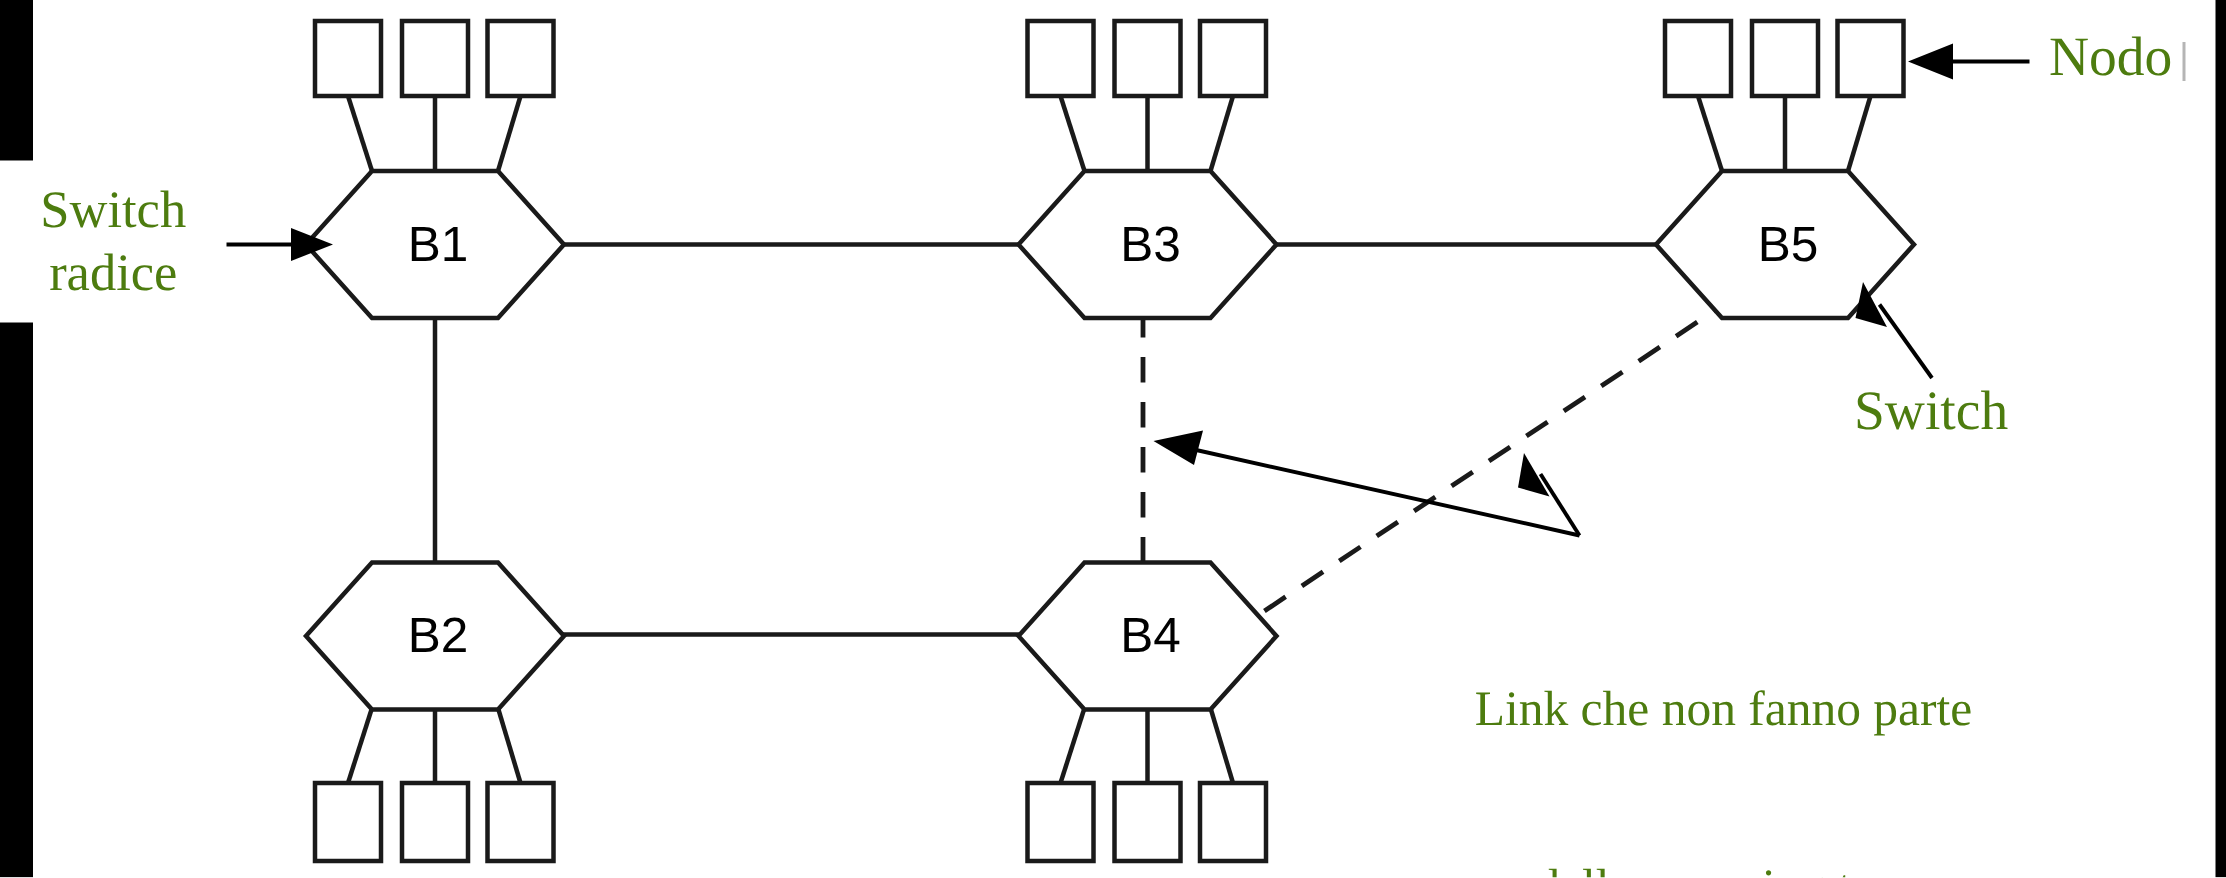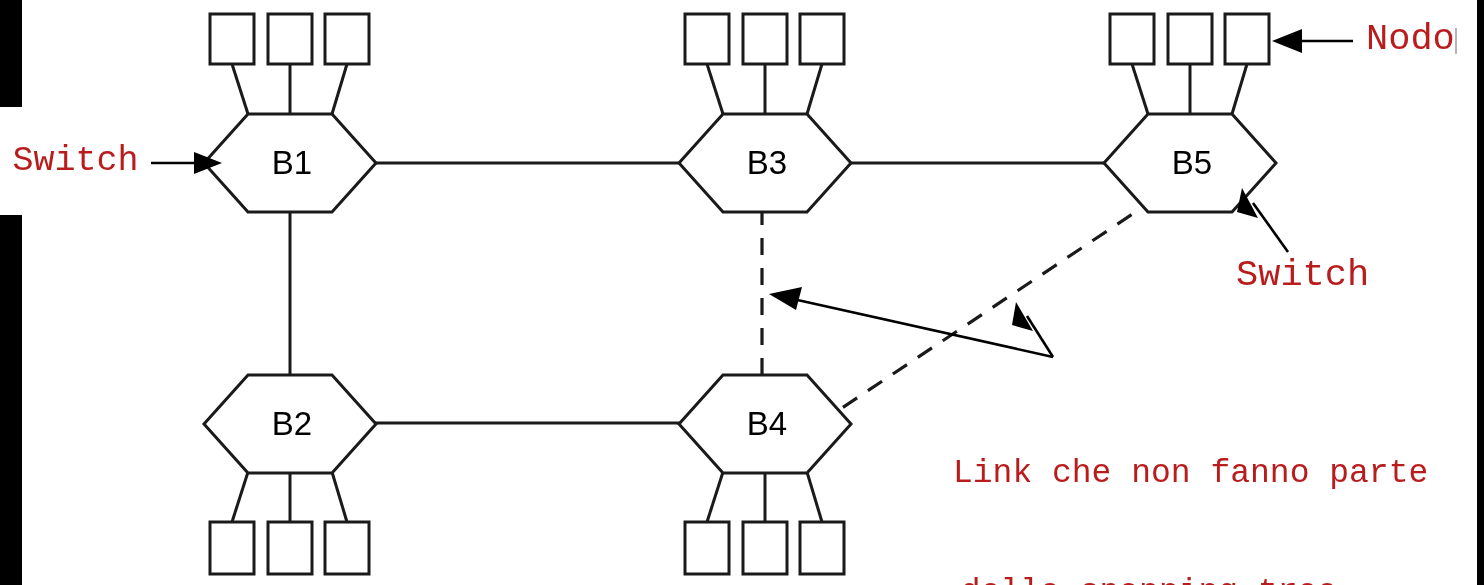--- a/index.html
+++ b/index.html
@@ -81,22 +81,22 @@
   .tick-mark {
     position: absolute;
     left: 1455px;
     top: 28px;
     width: 2px;
     height: 26px;
     background: #b5b5b5;
   }
   .callout {
     position: absolute;
-    font-family: Liberation Mono, monospace;
-    color: #b91c1c;
+    font-family: Liberation Serif, serif;
+    color: #4d7c0f;
     white-space: pre;
     line-height: 1.20;
   }
   #callout-switch-radice {
     left: 0px;
     top: 107px;
     width: 151px;
     height: 108px;
     background: #ffffff;
     font-size: 35px;
@@ -241,20 +241,21 @@
     </g>
 
   </svg>
 
   <div class="band-left"></div>
   <div class="band-right"></div>
   <div class="tick-mark"></div>
 
   <div class="callout" id="callout-switch-radice">
     <span class="ln">Switch</span>
+    <span class="ln">radice</span>
   </div>
 
   <div class="callout" id="callout-nodo">Nodo</div>
 
   <div class="callout" id="callout-switch">Switch</div>
 
   <div class="callout" id="callout-links">
     <span class="ln">Link che non fanno parte</span>
     <span class="ln">dello spanning tree</span>
   </div>

